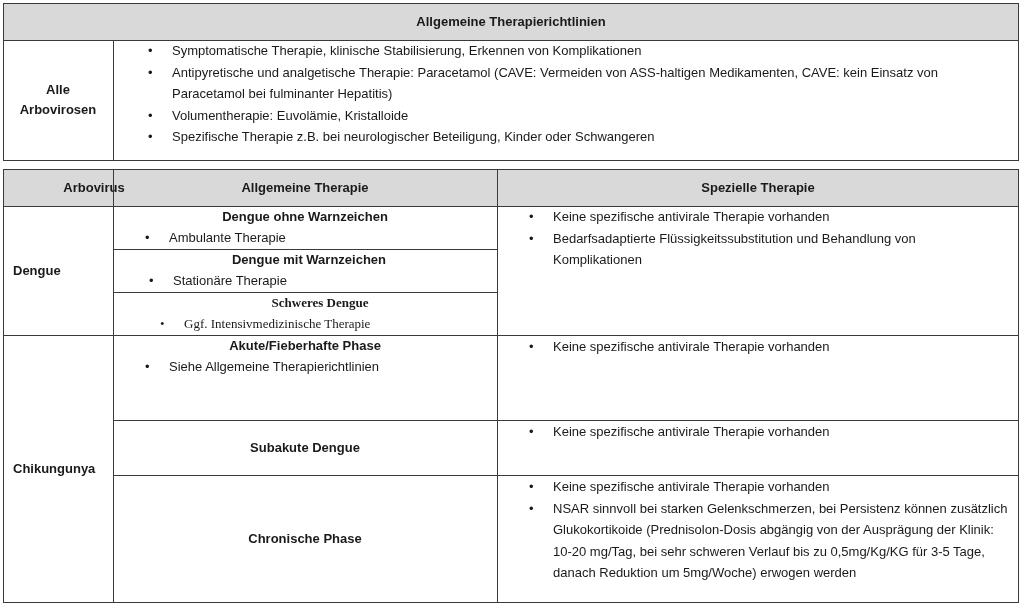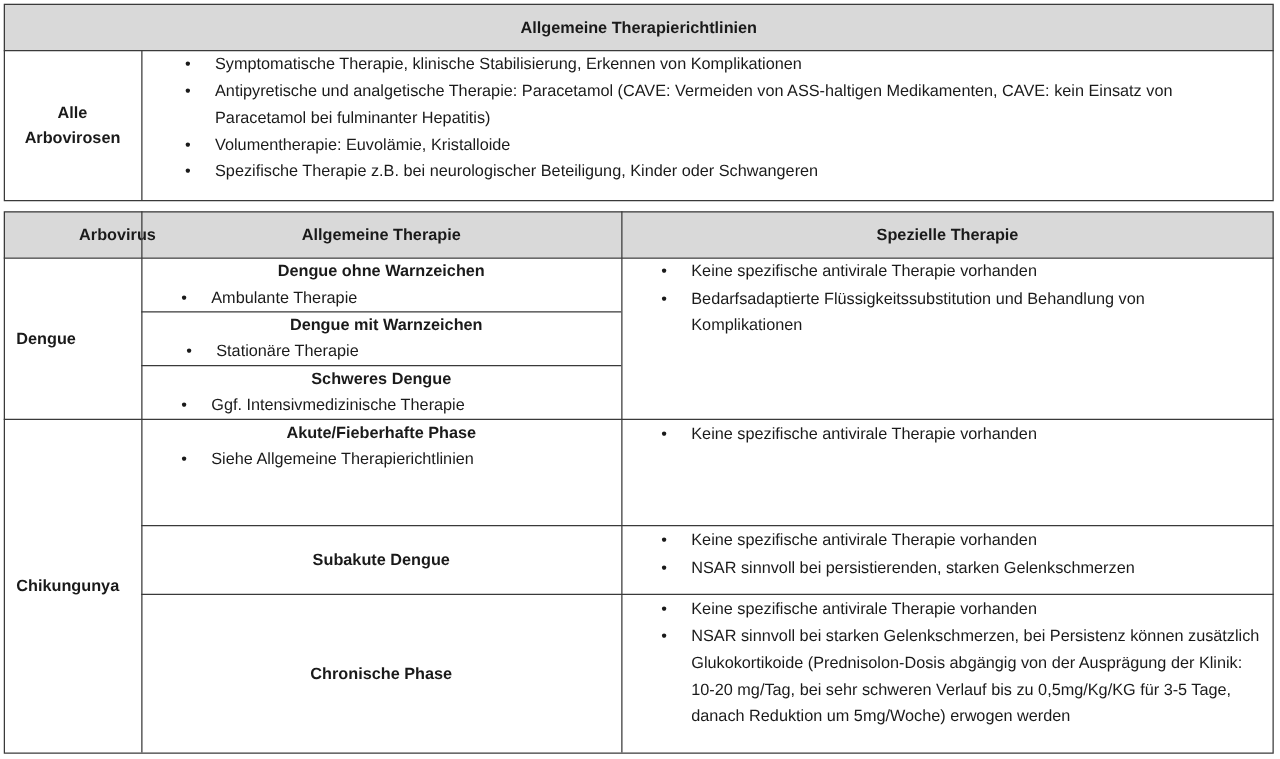--- a/index.html
+++ b/index.html
@@ -66,21 +66,21 @@
     <ul class="bl" style="margin-left:28px;">
       <li>Ambulante Therapie</li>
     </ul>
   </div>
   <div class="cell" style="left:117px;top:250px;width:384px;height:42px;">
     <div class="subtitle">Dengue mit Warnzeichen</div>
     <ul class="bl" style="margin-left:28px;">
       <li>Stationäre Therapie</li>
     </ul>
   </div>
-  <div class="cell" style="left:113px;top:293px;width:384px;height:42px;">
+  <div class="cell" style="left:128px;top:293px;width:384px;height:42px;font-family:Liberation Serif, serif;">
     <div class="subtitle">Schweres Dengue</div>
     <ul class="bl" style="margin-left:28px;">
       <li>Ggf. Intensivmedizinische Therapie</li>
     </ul>
   </div>
 
   <div class="cell" style="left:525px;top:206px;width:480px;height:129px;">
     <ul class="bl">
       <li>Keine spezifische antivirale Therapie vorhanden</li>
       <li>Bedarfsadaptierte Flüssigkeitssubstitution und Behandlung von Komplikationen</li>
@@ -99,21 +99,20 @@
   <div class="cell center bold" style="left:113px;top:475px;width:384px;height:127px;">Chronische Phase</div>
 
   <div class="cell" style="left:525px;top:336px;width:480px;height:84px;">
     <ul class="bl">
       <li>Keine spezifische antivirale Therapie vorhanden</li>
     </ul>
   </div>
   <div class="cell" style="left:525px;top:421px;width:480px;height:54px;">
     <ul class="bl">
       <li>Keine spezifische antivirale Therapie vorhanden</li>
-      <li>NSAR sinnvoll bei persistierenden, starken Gelenkschmerzen</li>
     </ul>
   </div>
   <div class="cell" style="left:525px;top:476px;width:488px;height:126px;">
     <ul class="bl">
       <li>Keine spezifische antivirale Therapie vorhanden</li>
       <li>NSAR sinnvoll bei starken Gelenkschmerzen, bei Persistenz können zusätzlich Glukokortikoide (Prednisolon-Dosis abgängig von der Ausprägung der Klinik: 10-20 mg/Tag, bei sehr schweren Verlauf bis zu 0,5mg/Kg/KG für 3-5 Tage, danach Reduktion um 5mg/Woche) erwogen werden</li>
     </ul>
   </div>
 </div>
 

